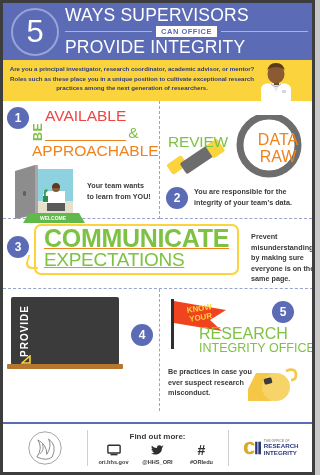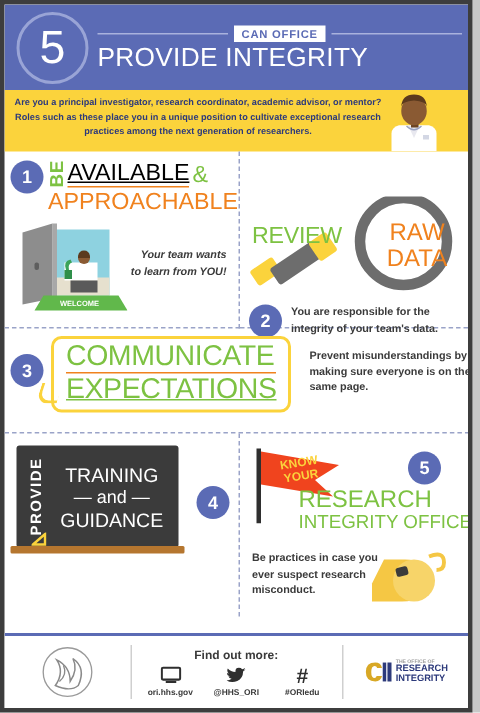--- a/index.html
+++ b/index.html
@@ -89,36 +89,36 @@
   .s1{width:157px;height:118px;padding:6px 4px 0 4px;}
   .s1-head{display:flex;align-items:flex-start;}
   .s1-title{margin-left:3px;padding-top:1px;}
   .be-row{display:flex;align-items:flex-end;}
   .be{
     writing-mode:vertical-rl;transform:rotate(180deg);
     color:#7dc242;font-size:12.5px;font-weight:bold;letter-spacing:0.4px;
     line-height:12px;height:16px;
   }
   .avail{
-    color:#000000;font-size:15.5px;font-weight:400;line-height:16px;
-    border-bottom:1.6px solid #f0821e;padding-bottom:0px;margin-left:1px;text-decoration:underline;
+    color:#ef4444;font-size:15.5px;font-weight:400;line-height:16px;
+    border-bottom:1.6px solid #f0821e;padding-bottom:16px;margin-left:1px;
   }
   .amp{color:#7dc242;font-size:15.5px;line-height:16px;margin-left:2px;}
   .approach{
     color:#f0821e;font-size:15.5px;font-weight:400;line-height:17px;
     margin-top:1px;text-align:center;
   }
   .s1-body{position:relative;margin-top:4px;height:62px;}
   .door-ill{position:absolute;left:6px;top:0;width:72px;height:62px;}
   .s1-copy{
-    position:absolute;right:4px;top:18px;width:64px;text-align:right;font-style:italic;
-  }
-
-  
-  .s2{width:152px;height:118px;padding:24px 4px 0 6px;}
+    position:absolute;right:4px;top:18px;width:64px;text-align:left;
+  }
+
+  
+  .s2{width:152px;height:118px;padding:8px 4px 0 6px;}
   .s2-top{position:relative;height:72px;}
   .review{
     position:absolute;left:2px;top:24px;
     color:#7dc242;font-size:15.5px;font-weight:400;letter-spacing:-0.2px;
   }
   .mag{position:absolute;left:0px;top:6px;width:150px;height:66px;}
   .raw{
     position:absolute;left:84px;top:22px;
     color:#f0821e;font-size:16px;font-weight:400;line-height:17px;
     text-align:center;width:56px;
@@ -134,22 +134,22 @@
     padding:2px 8px 3px 8px;
   }
   .bubble:before{
     content:"";position:absolute;left:-10px;bottom:4px;
     width:12px;height:12px;
     border-left:2px solid #fbd33c;border-bottom:2px solid #fbd33c;
     border-bottom-left-radius:8px;
     transform:skewX(-18deg);
   }
   .comm{
-    color:#7dc242;font-size:19px;font-weight:400;line-height:20px;
-    letter-spacing:-0.3px;border-bottom:1.6px solid #f0821e;
+    color:#7dc242;font-size:25px;font-weight:700;line-height:20px;
+    letter-spacing:-0.3px;border-bottom:1.6px solid #f0821e;text-align:right;
   }
   .expect{
     color:#7dc242;font-size:19px;font-weight:400;line-height:21px;
     letter-spacing:-0.3px;
     text-decoration:underline;
   }
   .s3-copy{margin-left:12px;margin-top:8px;width:112px;}
 
   
   .s4{width:157px;height:122px;padding:8px 4px 0 4px;}
@@ -234,20 +234,21 @@
 </head>
 <body>
 
 <div class="poster">
 
   <div class="header">
     <div class="hdr-circle">
       <span>5</span>
     </div>
     <div class="hdr-text">
+      <div class="hdr-line1">WAYS SUPERVISORS</div>
       <div class="hdr-mid">
         <div class="hdr-rule"></div>
         <div class="hdr-promote">CAN OFFICE</div>
         <div class="hdr-rule"></div>
       </div>
       <div class="hdr-line2">PROVIDE INTEGRITY</div>
     </div>
   </div>
 
   <div class="banner">
@@ -301,22 +302,22 @@
       <div class="s2-top">
         <svg class="mag" viewBox="0 0 150 66">
           <rect x="2" y="44" width="18" height="12" rx="2" transform="rotate(-34 11 50)" fill="#fbd33c"></rect>
           <rect x="14" y="38" width="34" height="13" rx="2" transform="rotate(-34 31 44)" fill="#6d6d6d"></rect>
           <rect x="42" y="26" width="14" height="15" rx="2" transform="rotate(-34 49 33)" fill="#fbd33c"></rect>
           <circle cx="103" cy="30" r="29" fill="none" stroke="#6d6d6d" stroke-width="7"></circle>
           <circle cx="103" cy="30" r="25" fill="#ffffff"></circle>
         </svg>
         <div class="review">REVIEW</div>
         <div class="raw">
+          <div>DATA</div>
           <div>RAW</div>
-          <div>DATA</div>
         </div>
       </div>
       <div class="s2-body">
         <div class="numcircle">2</div>
         <div class="s2-copy body-txt">You are responsible for the integrity of your team's data.</div>
       </div>
     </div>
   </div>
 
   <div class="row">
@@ -330,29 +331,20 @@
     </div>
   </div>
 
   <div class="row">
 
     <div class="cell s4 dashed-r">
       <div class="s4-top">
         <div class="board-wrap">
           <div class="board">
             <div class="provide">PROVIDE</div>
-            <div class="board-txt">
-              <div class="b1">TRAINING</div>
-              <div class="b2">
-                <span class="dash">—</span>
-                <span>and</span>
-                <span class="dash">—</span>
-              </div>
-              <div class="b3">GUIDANCE</div>
-            </div>
           </div>
           <svg class="chalk" viewBox="0 0 11 9">
             <path d="M1 8 L9 1 L9 8 Z" fill="none" stroke="#fbd33c" stroke-width="1.6"></path>
           </svg>
           <div class="ledge"></div>
         </div>
         <div class="numcircle" style="margin-left:8px">4</div>
       </div>
     </div>
 

